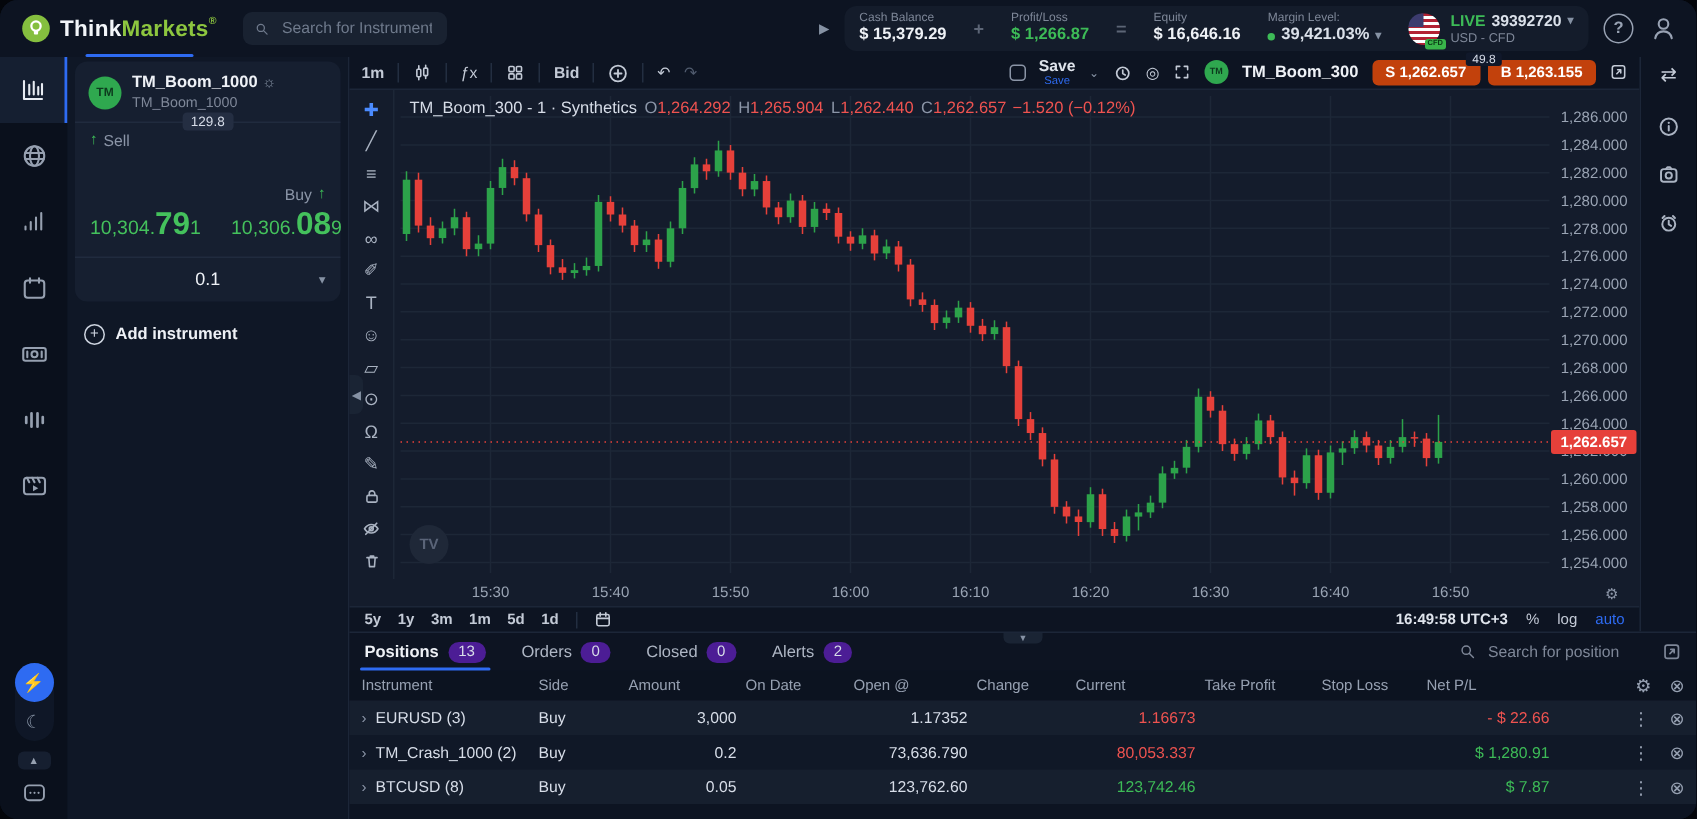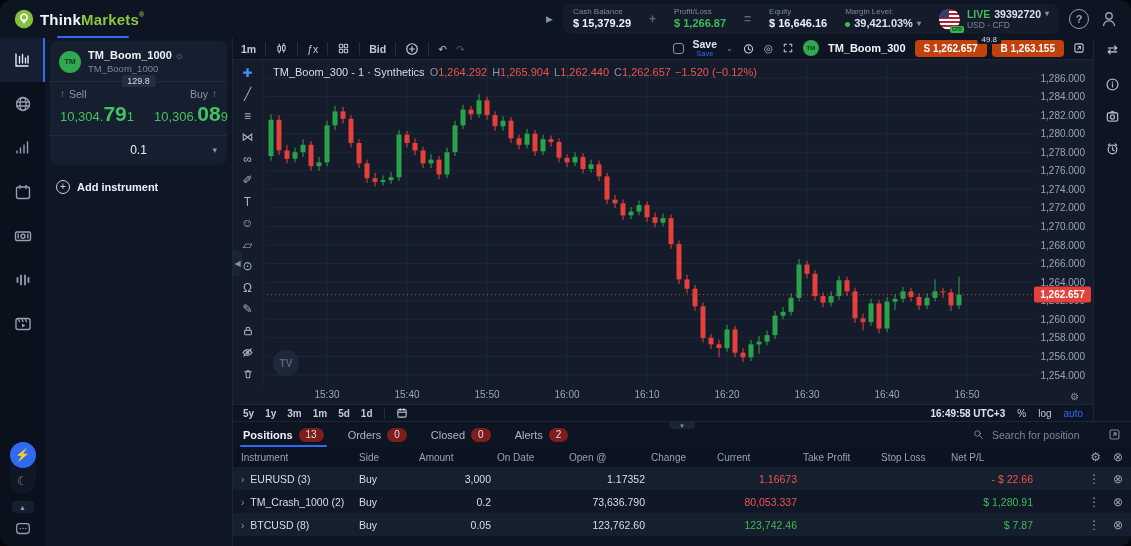--- a/index.html
+++ b/index.html
@@ -58,21 +58,21 @@
   .wl-header{height:26px;display:flex;align-items:center;padding:0 8px;position:relative;}
   .wl-title{flex:1;text-align:center;font-size:11px;font-weight:bold;color:#dfe4ec;cursor:pointer;}
   .wl-hicons{display:flex;gap:7px;color:#96a0b0;}
   .wl-card{margin:3px 5px 6px;background:#161f30;border-radius:8px;overflow:visible;}
   .wl-inst{display:flex;align-items:center;gap:7px;padding:8px 9px 6px;}
   .avatar{width:22px;height:22px;border-radius:50%;background:#2fa84f;display:flex;align-items:center;justify-content:center;color:#0d3b1e;font-size:8px;font-weight:bold;flex:none;}
   .inst-names{line-height:1.25;}
   .inst-name{font-size:11px;font-weight:bold;color:#eef1f6;}
   .sun{color:#8692a4;font-size:10px;font-weight:normal;}
   .inst-sub{font-size:9.5px;color:#7e8798;}
-  .sb-row{position:relative;display:grid;grid-template-columns:1fr 1fr;border-top:1px solid #202b3e;gap:16px;}
+  .sb-row{position:relative;display:grid;grid-template-columns:1fr;border-top:1px solid #202b3e;gap:16px;}
   .sb-cell{padding:6px 10px 2px;font-size:10.5px;color:#8b95a7;display:flex;align-items:center;gap:4px;}
   .sb-cell.right{justify-content:flex-end;}
   .up-arr{color:#3dbb57;font-size:10px;}
   .spread-badge{position:absolute;top:-7px;left:50%;transform:translateX(-50%);background:#242e42;color:#d6dce8;font-size:9px;padding:1px 6px;border-radius:3px;}
   .price-row{display:grid;grid-template-columns:1fr 1fr;}
   .price{padding:0 10px 9px;color:#44c15c;white-space:nowrap;}
   .price.right{text-align:right;}
   .p-sm{font-size:13px;}
   .p-big{font-size:21px;font-weight:bold;}
   .qty-row{border-top:1px solid #202b3e;height:30px;display:flex;align-items:center;justify-content:center;position:relative;font-size:12px;color:#eef1f6;cursor:pointer;}
@@ -128,21 +128,21 @@
   .rs-swap{font-size:13px;color:#c3cad6;cursor:pointer;height:18px;}
   .rs-ic{color:#aab3c2;margin-top:17px;cursor:pointer;}
 
   
   .positions{height:125px;border-top:1px solid #1c2638;background:#0d1422;position:relative;display:flex;flex-direction:column;}
   .panel-collapse{position:absolute;top:0;left:50%;transform:translateX(-50%);width:26px;height:7px;background:#1a2434;border-radius:0 0 4px 4px;color:#8692a4;font-size:6px;display:flex;align-items:center;justify-content:center;cursor:pointer;}
   .tabs-row{height:25px;display:flex;align-items:center;padding:0 10px;gap:24px;}
   .tab{display:flex;align-items:center;gap:6px;cursor:pointer;position:relative;height:100%;}
   .tab .tl{font-size:11px;color:#aeb6c4;}
   .tab.active .tl{color:#eef1f6;font-weight:bold;}
-  .tab .badge{background:#7f1d1d;border-radius:9px;padding:0 7px;height:14px;line-height:14px;font-size:10px;color:#d7dde8;}
+  .tab .badge{background:#4c1d95;border-radius:9px;padding:0 7px;height:14px;line-height:14px;font-size:10px;color:#d7dde8;}
   .tab.active::after{content:"";position:absolute;left:-3px;right:-3px;bottom:0;height:2px;background:#2e6bf2;border-radius:1px;}
   .tabs-right{margin-left:auto;display:flex;align-items:center;gap:8px;color:#7e8798;}
   .pos-search{display:flex;align-items:center;gap:6px;}
   .pos-search input{background:none;border:none;outline:none;font-size:10.5px;color:#c3cad6;width:110px;}
   .pos-search input::placeholder{color:#7e8798;}
   .grid-row{display:grid;grid-template-columns:118px 60px 78px 72px 82px 66px 86px 78px 70px 88px 1fr;align-items:center;padding:0 8px;}
   .thead{height:20px;background:#0c1320;font-size:10px;color:#97a1b2;}
   .hcell{padding-right:23px;}
   .hicons{display:flex;justify-content:flex-end;gap:12px;color:#97a1b2;font-size:12px;}
   .trow{height:23px;font-size:10.5px;color:#d7dde8;}
@@ -165,20 +165,27 @@
   <div class="topbar">
     <div class="logo">
       <svg width="20" height="20" viewBox="0 0 20 20">
         <circle cx="10" cy="10" r="9.2" fill="#85bf3f"></circle>
         <circle cx="10" cy="8.4" r="3.1" fill="none" stroke="#ffffff" stroke-width="1.5"></circle>
         <rect x="8.6" y="11.4" width="2.8" height="2.6" rx="0.6" fill="#ffffff"></rect>
       </svg>
       <span class="logo-text"><span class="logo-think">Think</span><span class="logo-markets">Markets</span><span class="logo-reg">®</span></span>
     </div>
     <div class="topbar-underline"></div>
+    <div class="search-box">
+      <svg width="11" height="11" viewBox="0 0 16 16" class="ic">
+          <circle cx="6.5" cy="6.5" r="4"></circle>
+          <path d="M9.6 9.6L13.5 13.5"></path>
+        </svg>
+      <input type="text" placeholder="Search for Instrument" style="">
+    </div>
     <div class="top-right">
       <span class="mini-caret">▶</span>
       <div class="acct-box">
         <div class="stat">
           <span class="lbl">Cash Balance</span>
           <span class="val">$ 15,379.29</span>
         </div>
         <span class="op">+</span>
         <div class="stat">
           <span class="lbl">Profit/Loss</span>

